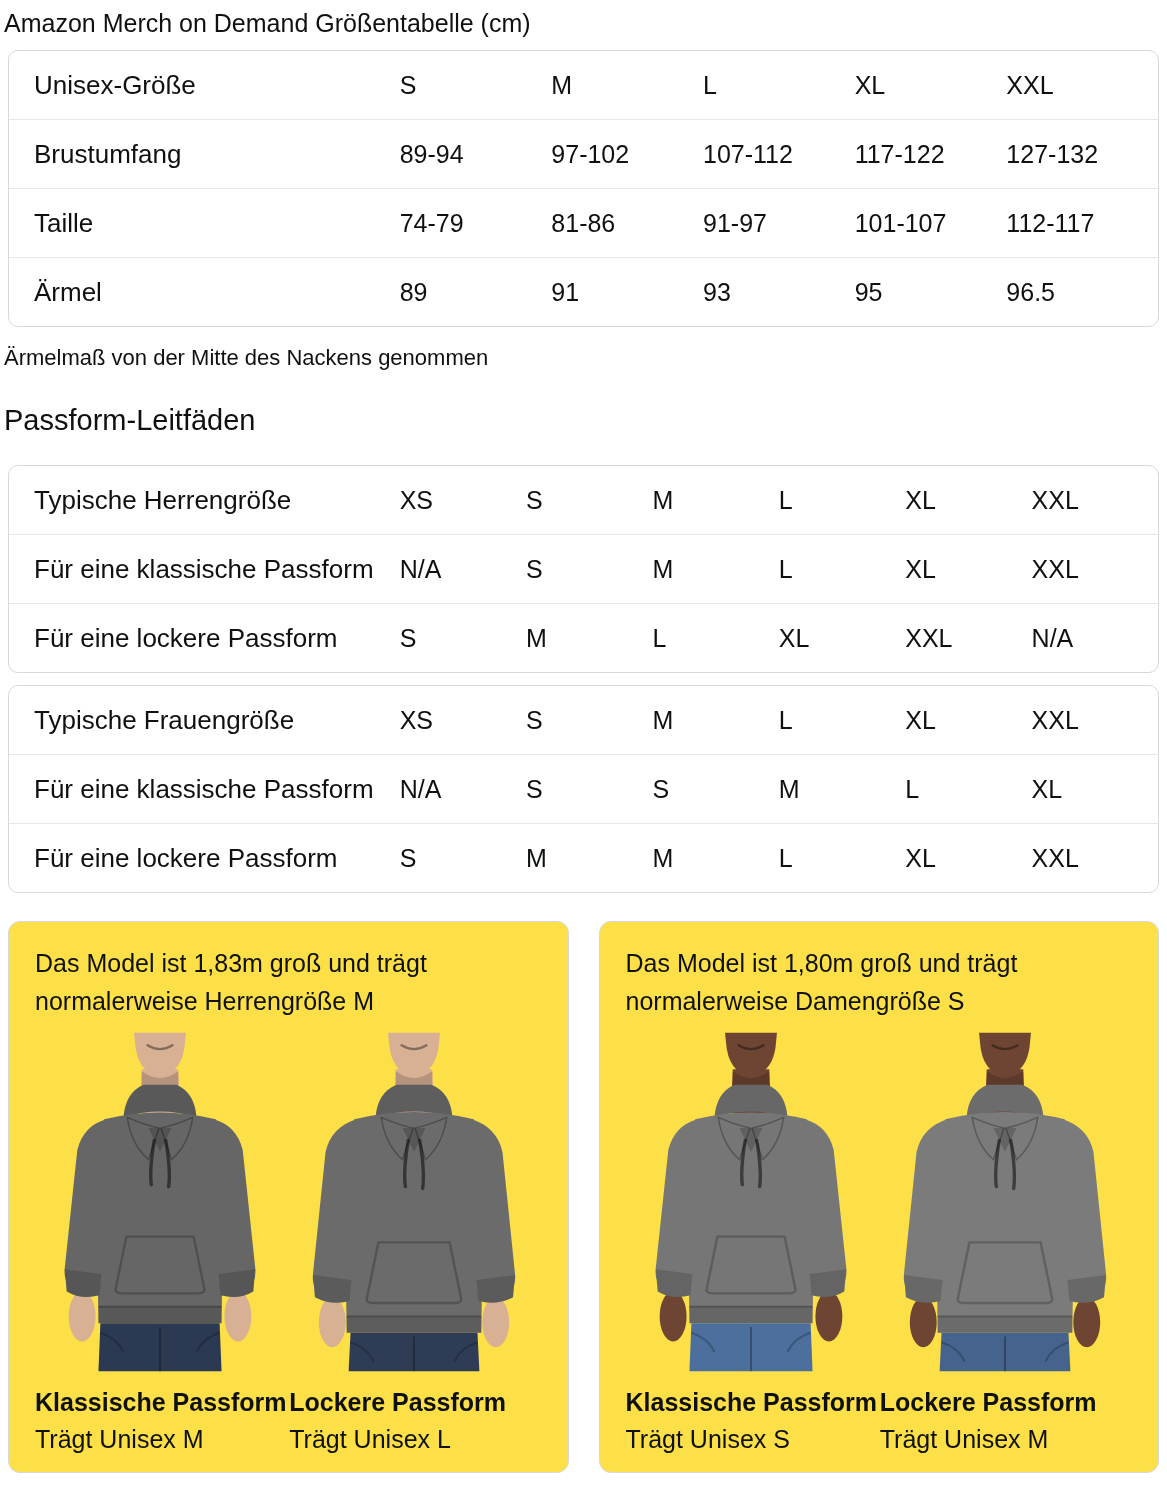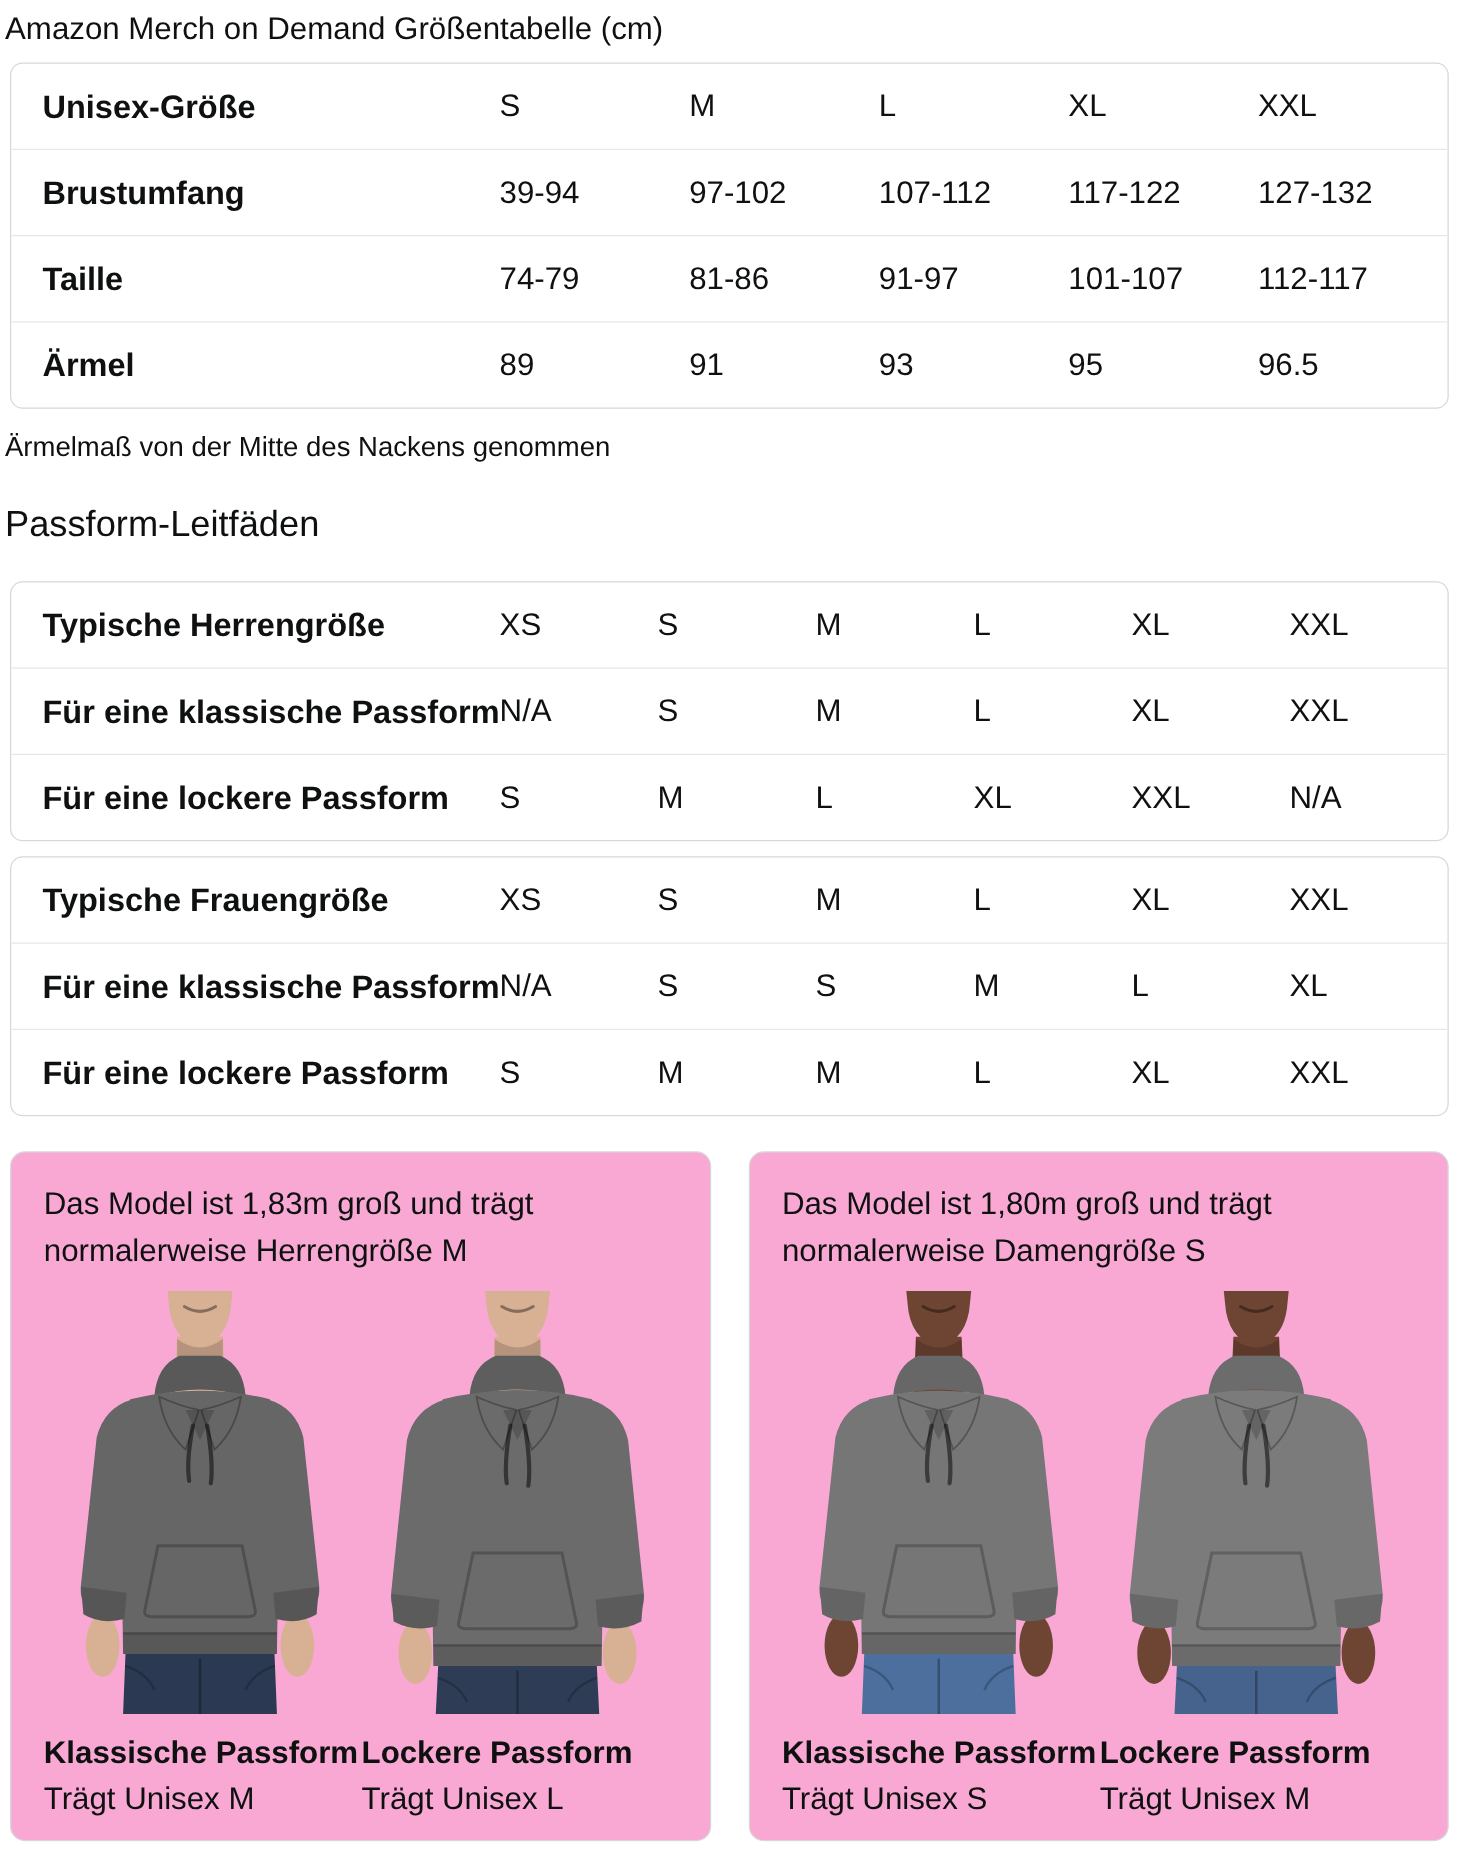--- a/index.html
+++ b/index.html
@@ -8,30 +8,30 @@
     color:#0f1111;font-family:"Liberation Sans",sans-serif;
     -webkit-font-smoothing:antialiased;
   }
   .page-title{font-size:25px;font-weight:400;margin:8px 0 0 4px;line-height:30px;}
   .data-table{
     margin:12px 8px 0 8px;border:1px solid #d5d9d9;border-radius:10px;
     background:#fff;overflow:hidden;
   }
   .t-row{display:flex;align-items:center;height:68px;border-bottom:1px solid #e7e7e7;}
   .t-row:last-child{border-bottom:none;}
-  .t-label{flex:0 0 34%;padding-left:25px;font-weight:700;font-size:26px;box-sizing:border-box;}
+  .t-label{flex:0 0 34%;padding-left:25px;font-weight:400;font-size:26px;box-sizing:border-box;}
   .t-cell{flex:1;font-size:25px;}
   .note{font-size:22px;margin:18px 0 12px 4px;line-height:26px;}
   .section-heading{font-size:29px;font-weight:400;margin:34px 0 0 4px;line-height:30px;}
   #mens-table{margin-top:30px;}
   #womens-table{margin-top:12px;}
   .cards{display:flex;gap:30px;margin:28px 8px 0 8px;}
   .card{
     flex:1;border:1px solid #d5d9d9;border-radius:12px;height:552px;
-    box-sizing:border-box;padding:22px 24px 14px 26px;background:#f9a8d4;
+    box-sizing:border-box;padding:22px 24px 14px 26px;background:#fde047;
   }
   .card-desc{font-size:25px;line-height:38px;max-width:470px;}
   .figures{display:flex;margin-top:8px;}
   .figure{flex:1;display:flex;flex-direction:column;align-items:flex-start;min-width:0;}
   .figure-svg{width:250px;height:348px;display:block;}
   .fit-label{font-size:25px;font-weight:700;margin-top:12px;line-height:29px;text-align:center;}
   .wears-label{font-size:25px;margin-top:8px;line-height:29px;text-align:center;}
   .svg-defs{position:absolute;width:0;height:0;overflow:hidden;}
 </style>
 </head>
@@ -106,21 +106,21 @@
   <div class="t-row">
     <div class="t-label">Unisex-Größe</div>
     <div class="t-cell">S</div>
     <div class="t-cell">M</div>
     <div class="t-cell">L</div>
     <div class="t-cell">XL</div>
     <div class="t-cell">XXL</div>
   </div>
   <div class="t-row">
     <div class="t-label">Brustumfang</div>
-    <div class="t-cell">39-94</div>
+    <div class="t-cell">89-94</div>
     <div class="t-cell">97-102</div>
     <div class="t-cell">107-112</div>
     <div class="t-cell">117-122</div>
     <div class="t-cell">127-132</div>
   </div>
   <div class="t-row">
     <div class="t-label">Taille</div>
     <div class="t-cell">74-79</div>
     <div class="t-cell">81-86</div>
     <div class="t-cell">91-97</div>

